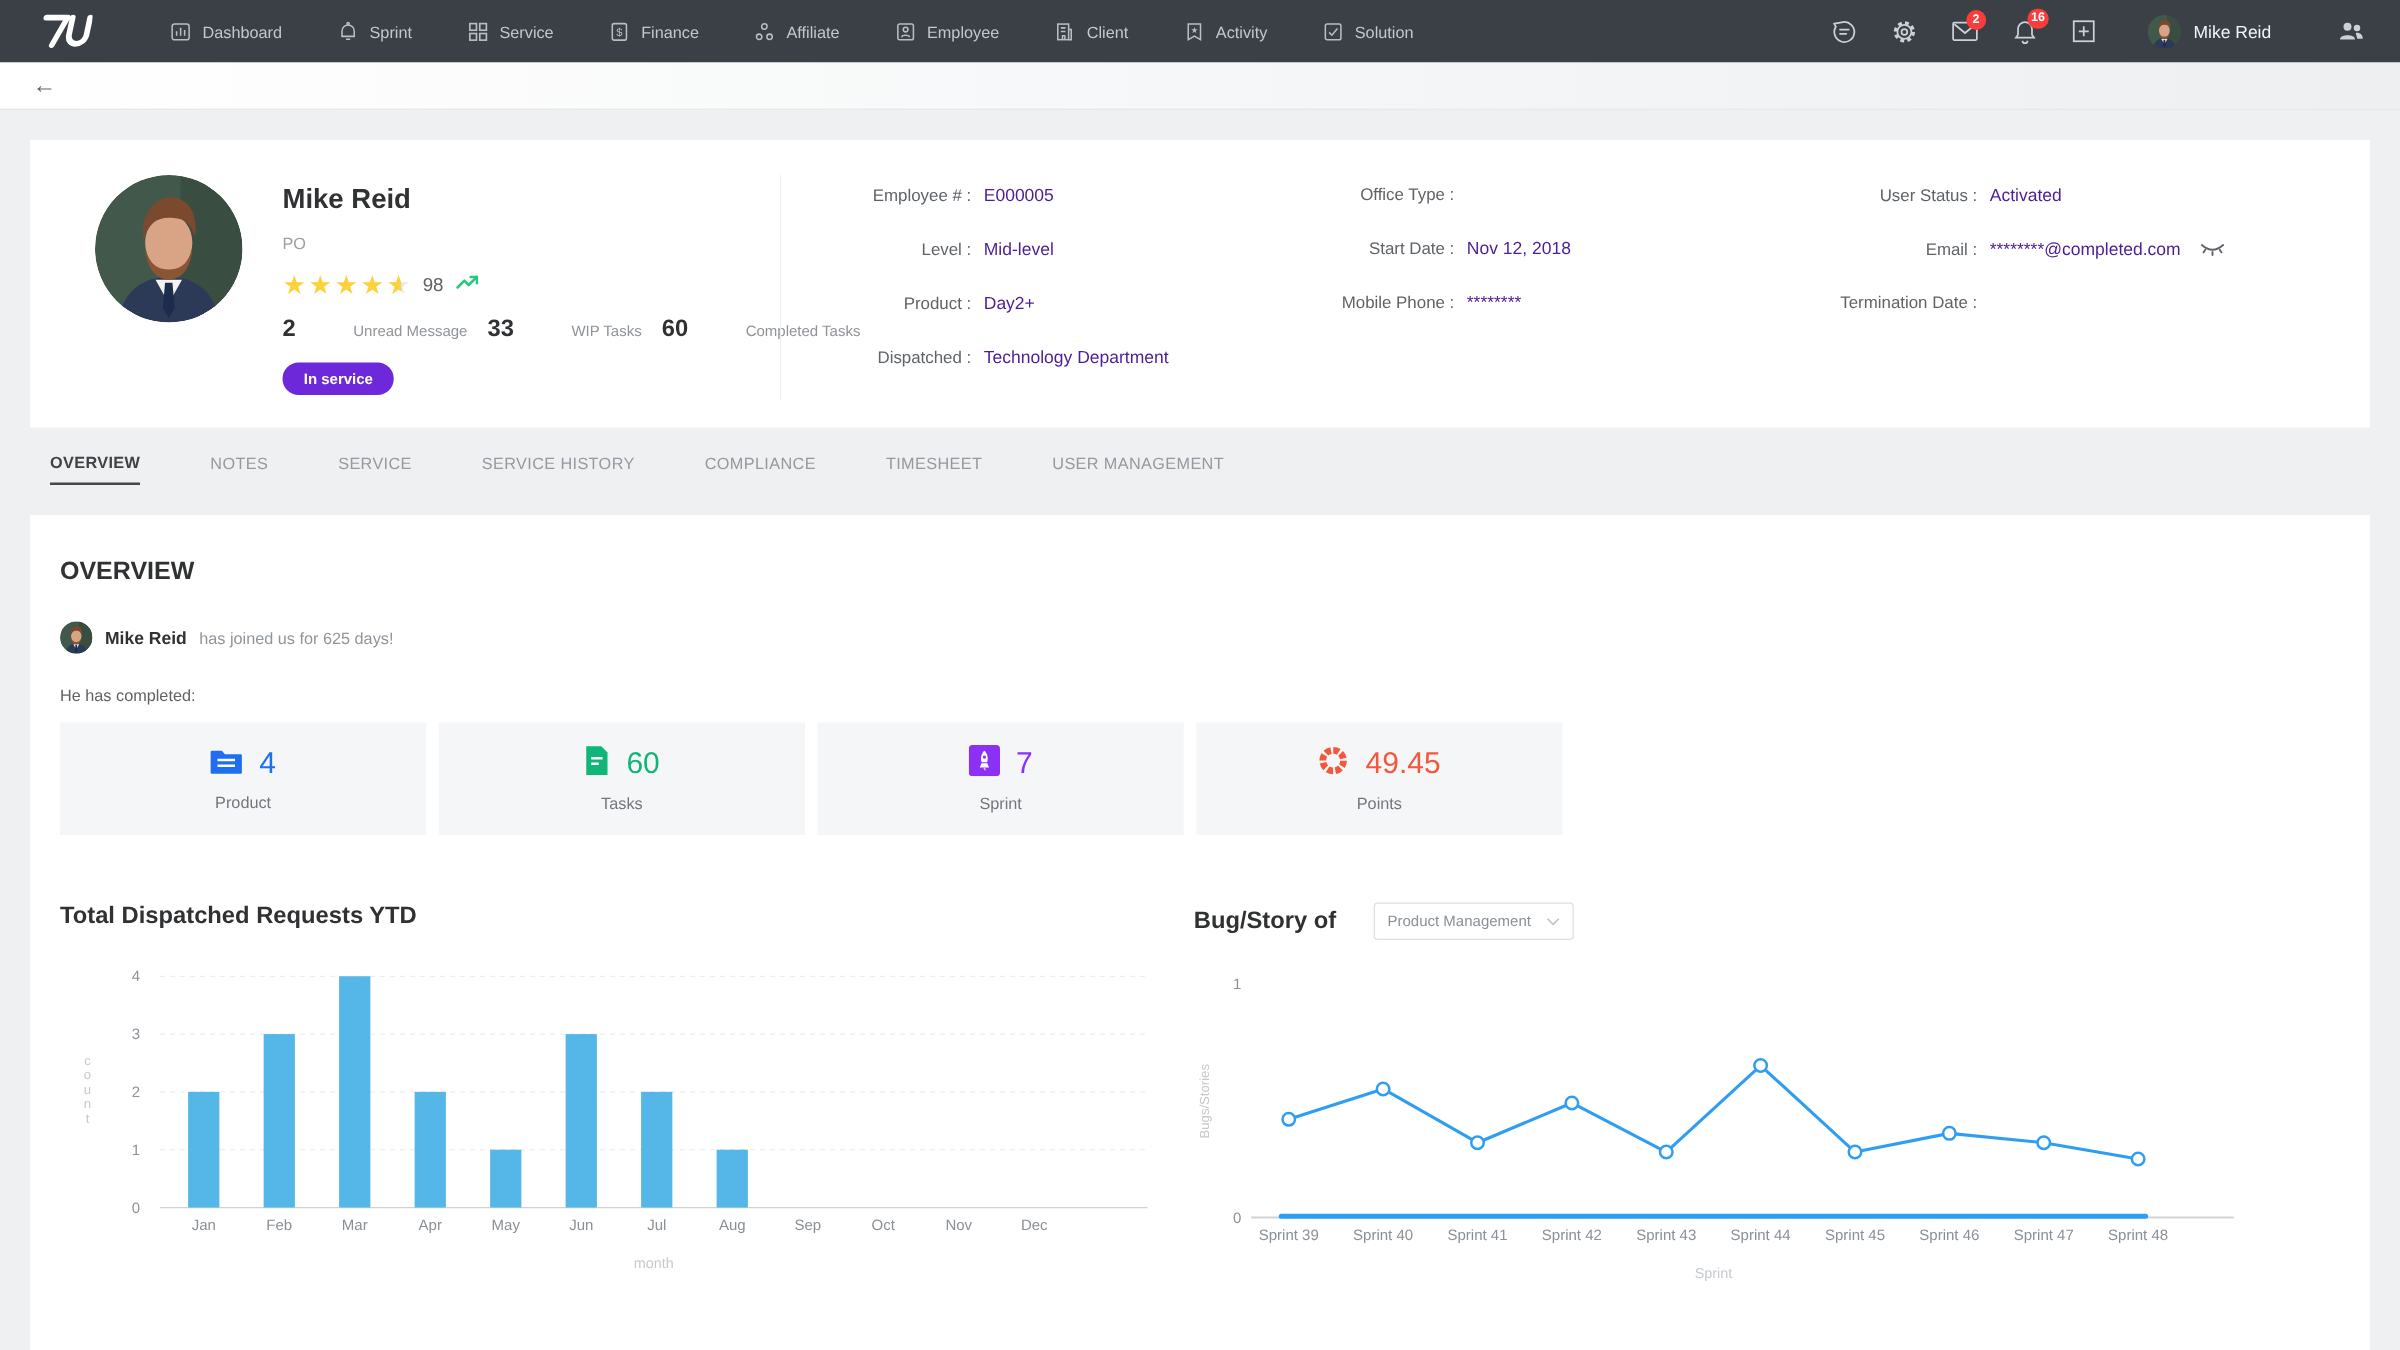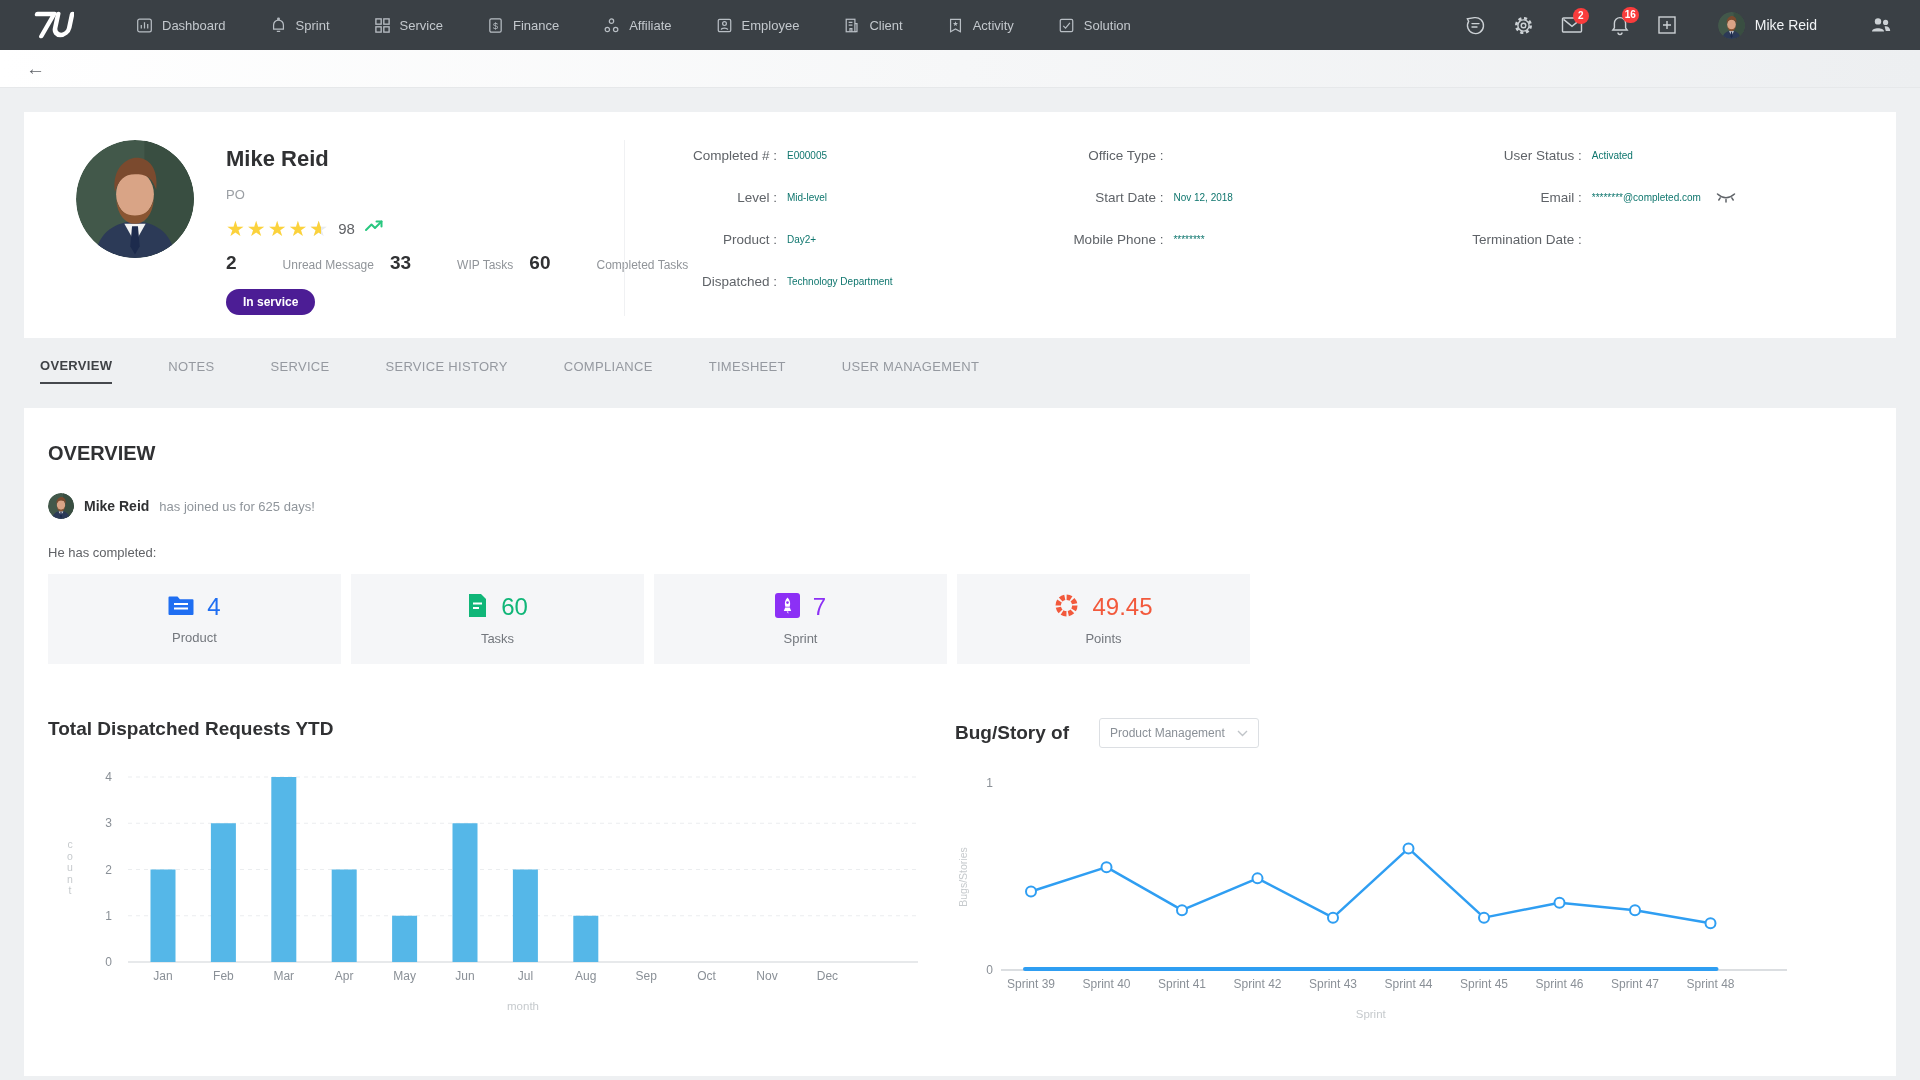--- a/index.html
+++ b/index.html
@@ -42,21 +42,21 @@
   .cnt-v { font-size:19px; font-weight:bold; color:#303133; }
   .cnt-l { font-size:12px; color:#909499; margin:0 16px 0 6px; white-space:nowrap;padding-left:40px; }
   .status-pill { display:inline-block; margin-top:15px; background:#2bd18a; color:#fff;
                  font-size:12px; font-weight:bold; padding:6px 17px; border-radius:14px; }
   .fields { flex:1; border-left:1px solid #f0f1f3; padding:8px 0 0 40px;
             display:grid; grid-template-columns:31% 33% 36%; }
   .fcol { display:flex; flex-direction:column; }
   .frow { display:flex; align-items:center; margin-bottom:27px; }
   .flabel { font-size:13.5px; color:#5f6368; text-align:right; flex:none; }
   .c1 .flabel { width:112px; } .c2 .flabel { width:128px; } .c3 .flabel { width:152px; }
-  .fvalue { font-size:10px; color:#0f766e; margin-left:10px; }
+  .fvalue { font-size:14px; color:#4c1d95; margin-left:10px; }
   .eye { margin-left:14px; display:flex; align-items:center; cursor:pointer; }
 
   
   .tabs { margin:0 24px; height:56px; display:flex; align-items:center; gap:56px; padding-left:16px; }
   .tab { font-size:13px; letter-spacing:.3px; color:#9599a0; cursor:pointer; padding:10px 0 9px; }
   .tab.active { color:#3f4246; font-weight:bold; border-bottom:2px solid #45484d; }
 
   
   .content-card { margin:14px 24px 0; background:#fff; padding:34px 24px 40px; min-height:648px; }
   .content-card h2 { font-size:20px; font-weight:bold; color:#303133; }
@@ -293,27 +293,27 @@
       </span>
     </div>
     <div class="counters">
       <span class="cnt-v">2</span>
       <span class="cnt-l">Unread Message</span>
       <span class="cnt-v">33</span>
       <span class="cnt-l">WIP Tasks</span>
       <span class="cnt-v">60</span>
       <span class="cnt-l">Completed Tasks</span>
     </div>
-    <span class="status-pill" style="background: #4c1d95;">In service</span>
+    <span class="status-pill" style="background: #6d28d9;">In service</span>
   </div>
 
   <div class="fields">
     <div class="fcol c1">
       <div class="frow">
-        <span class="flabel">Completed # :</span>
+        <span class="flabel">Employee # :</span>
         <span class="fvalue">E000005</span>
       </div>
       <div class="frow">
         <span class="flabel">Level :</span>
         <span class="fvalue">Mid-level</span>
       </div>
       <div class="frow">
         <span class="flabel">Product :</span>
         <span class="fvalue">Day2+</span>
       </div>

